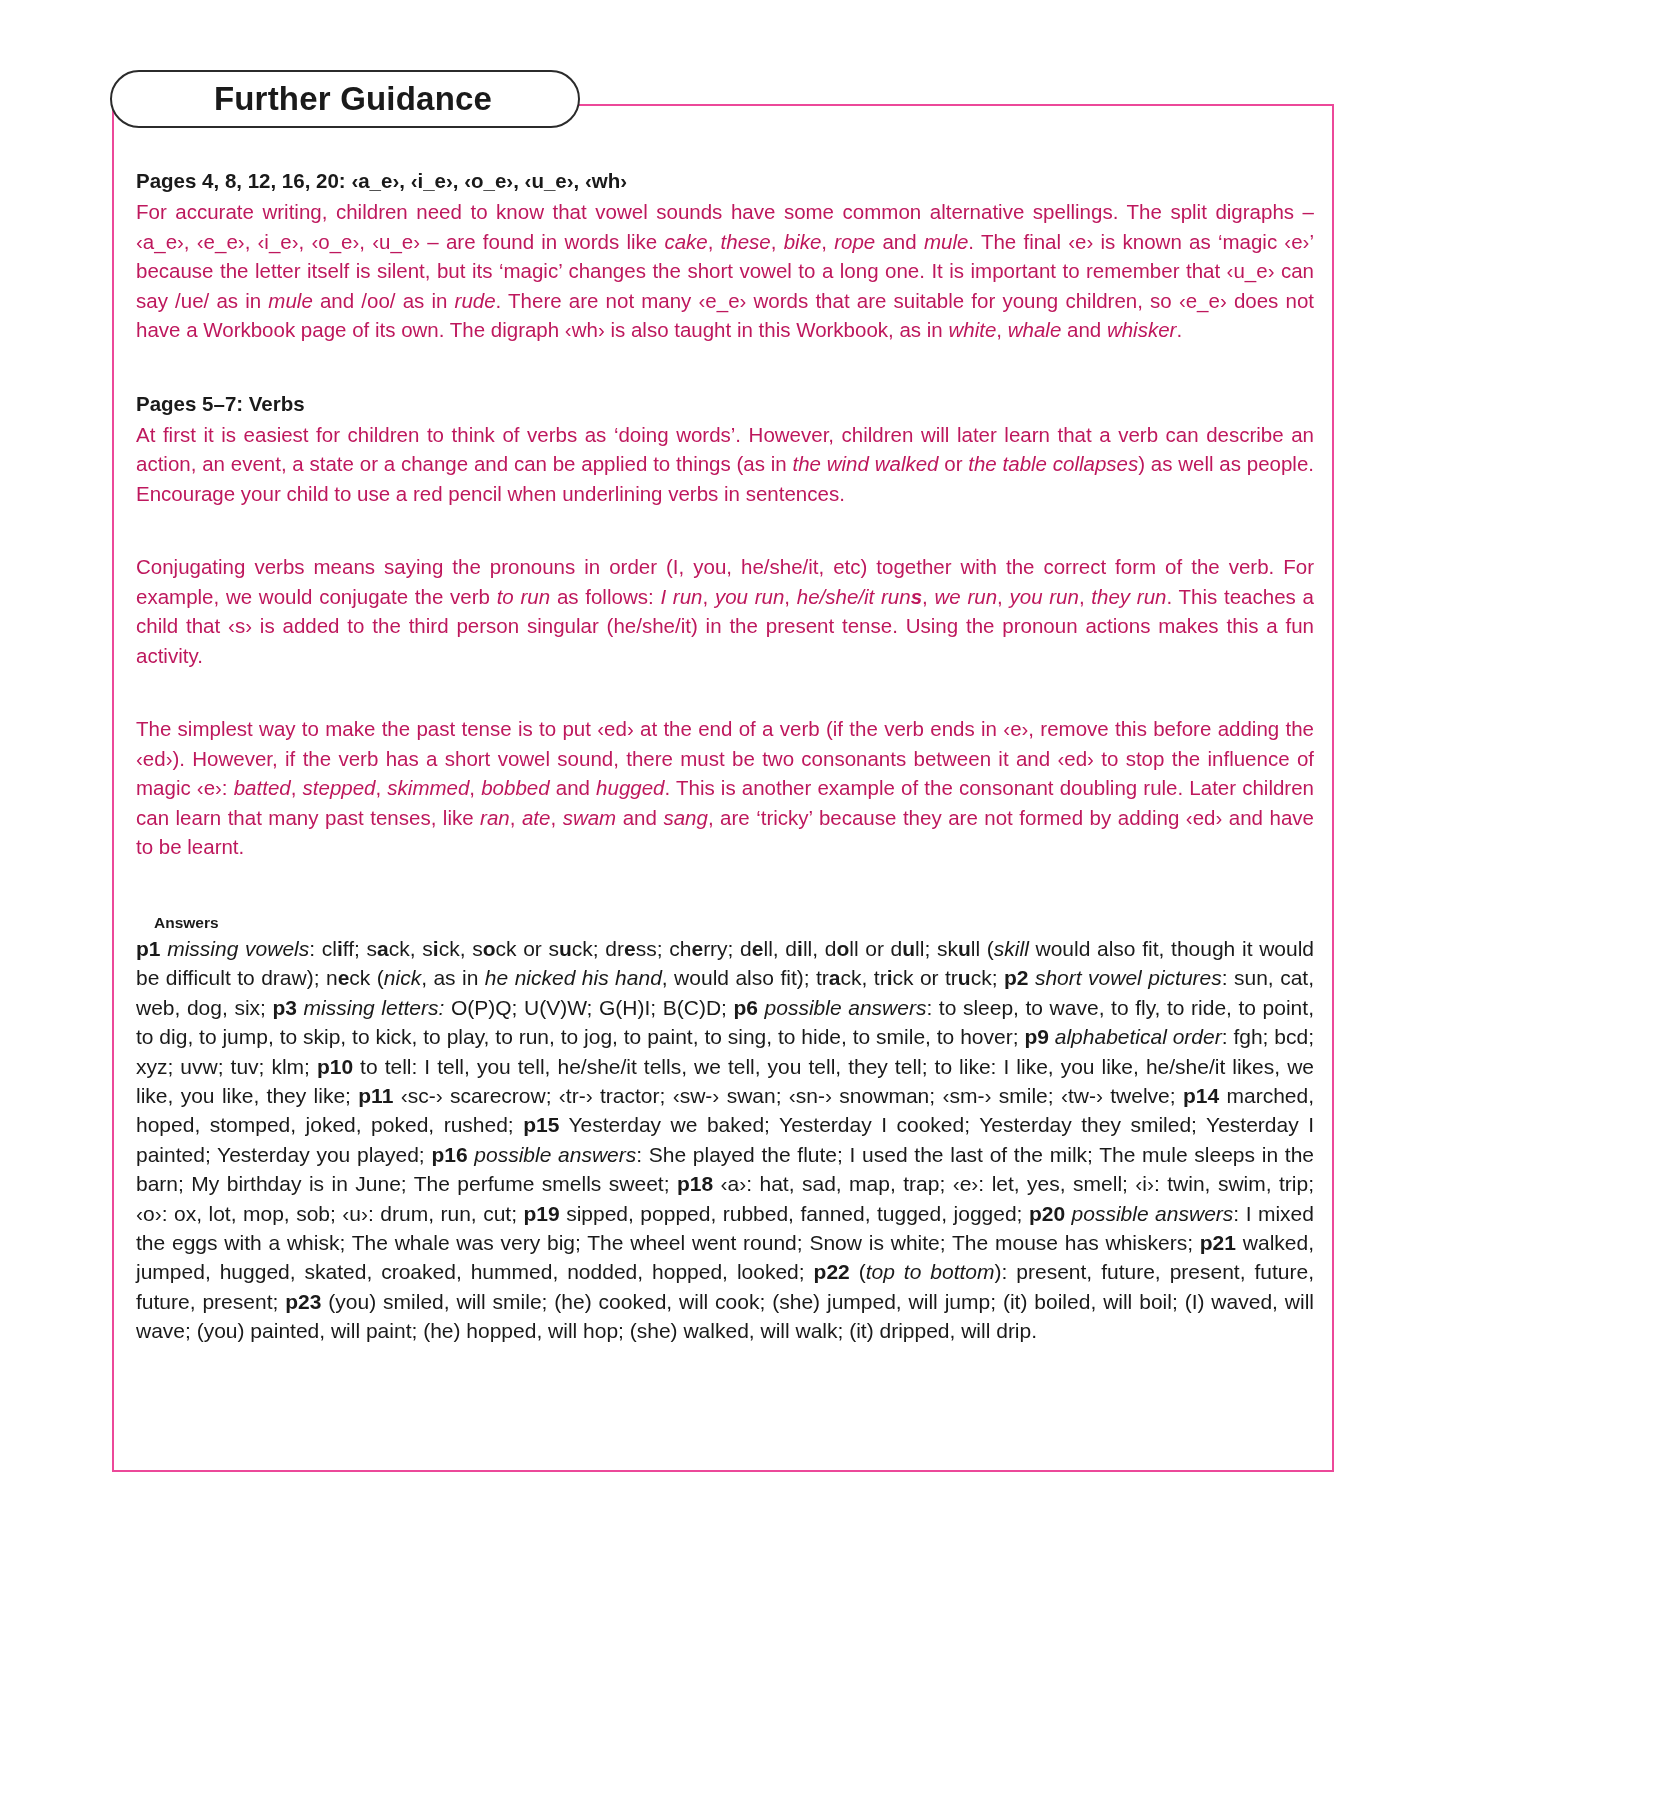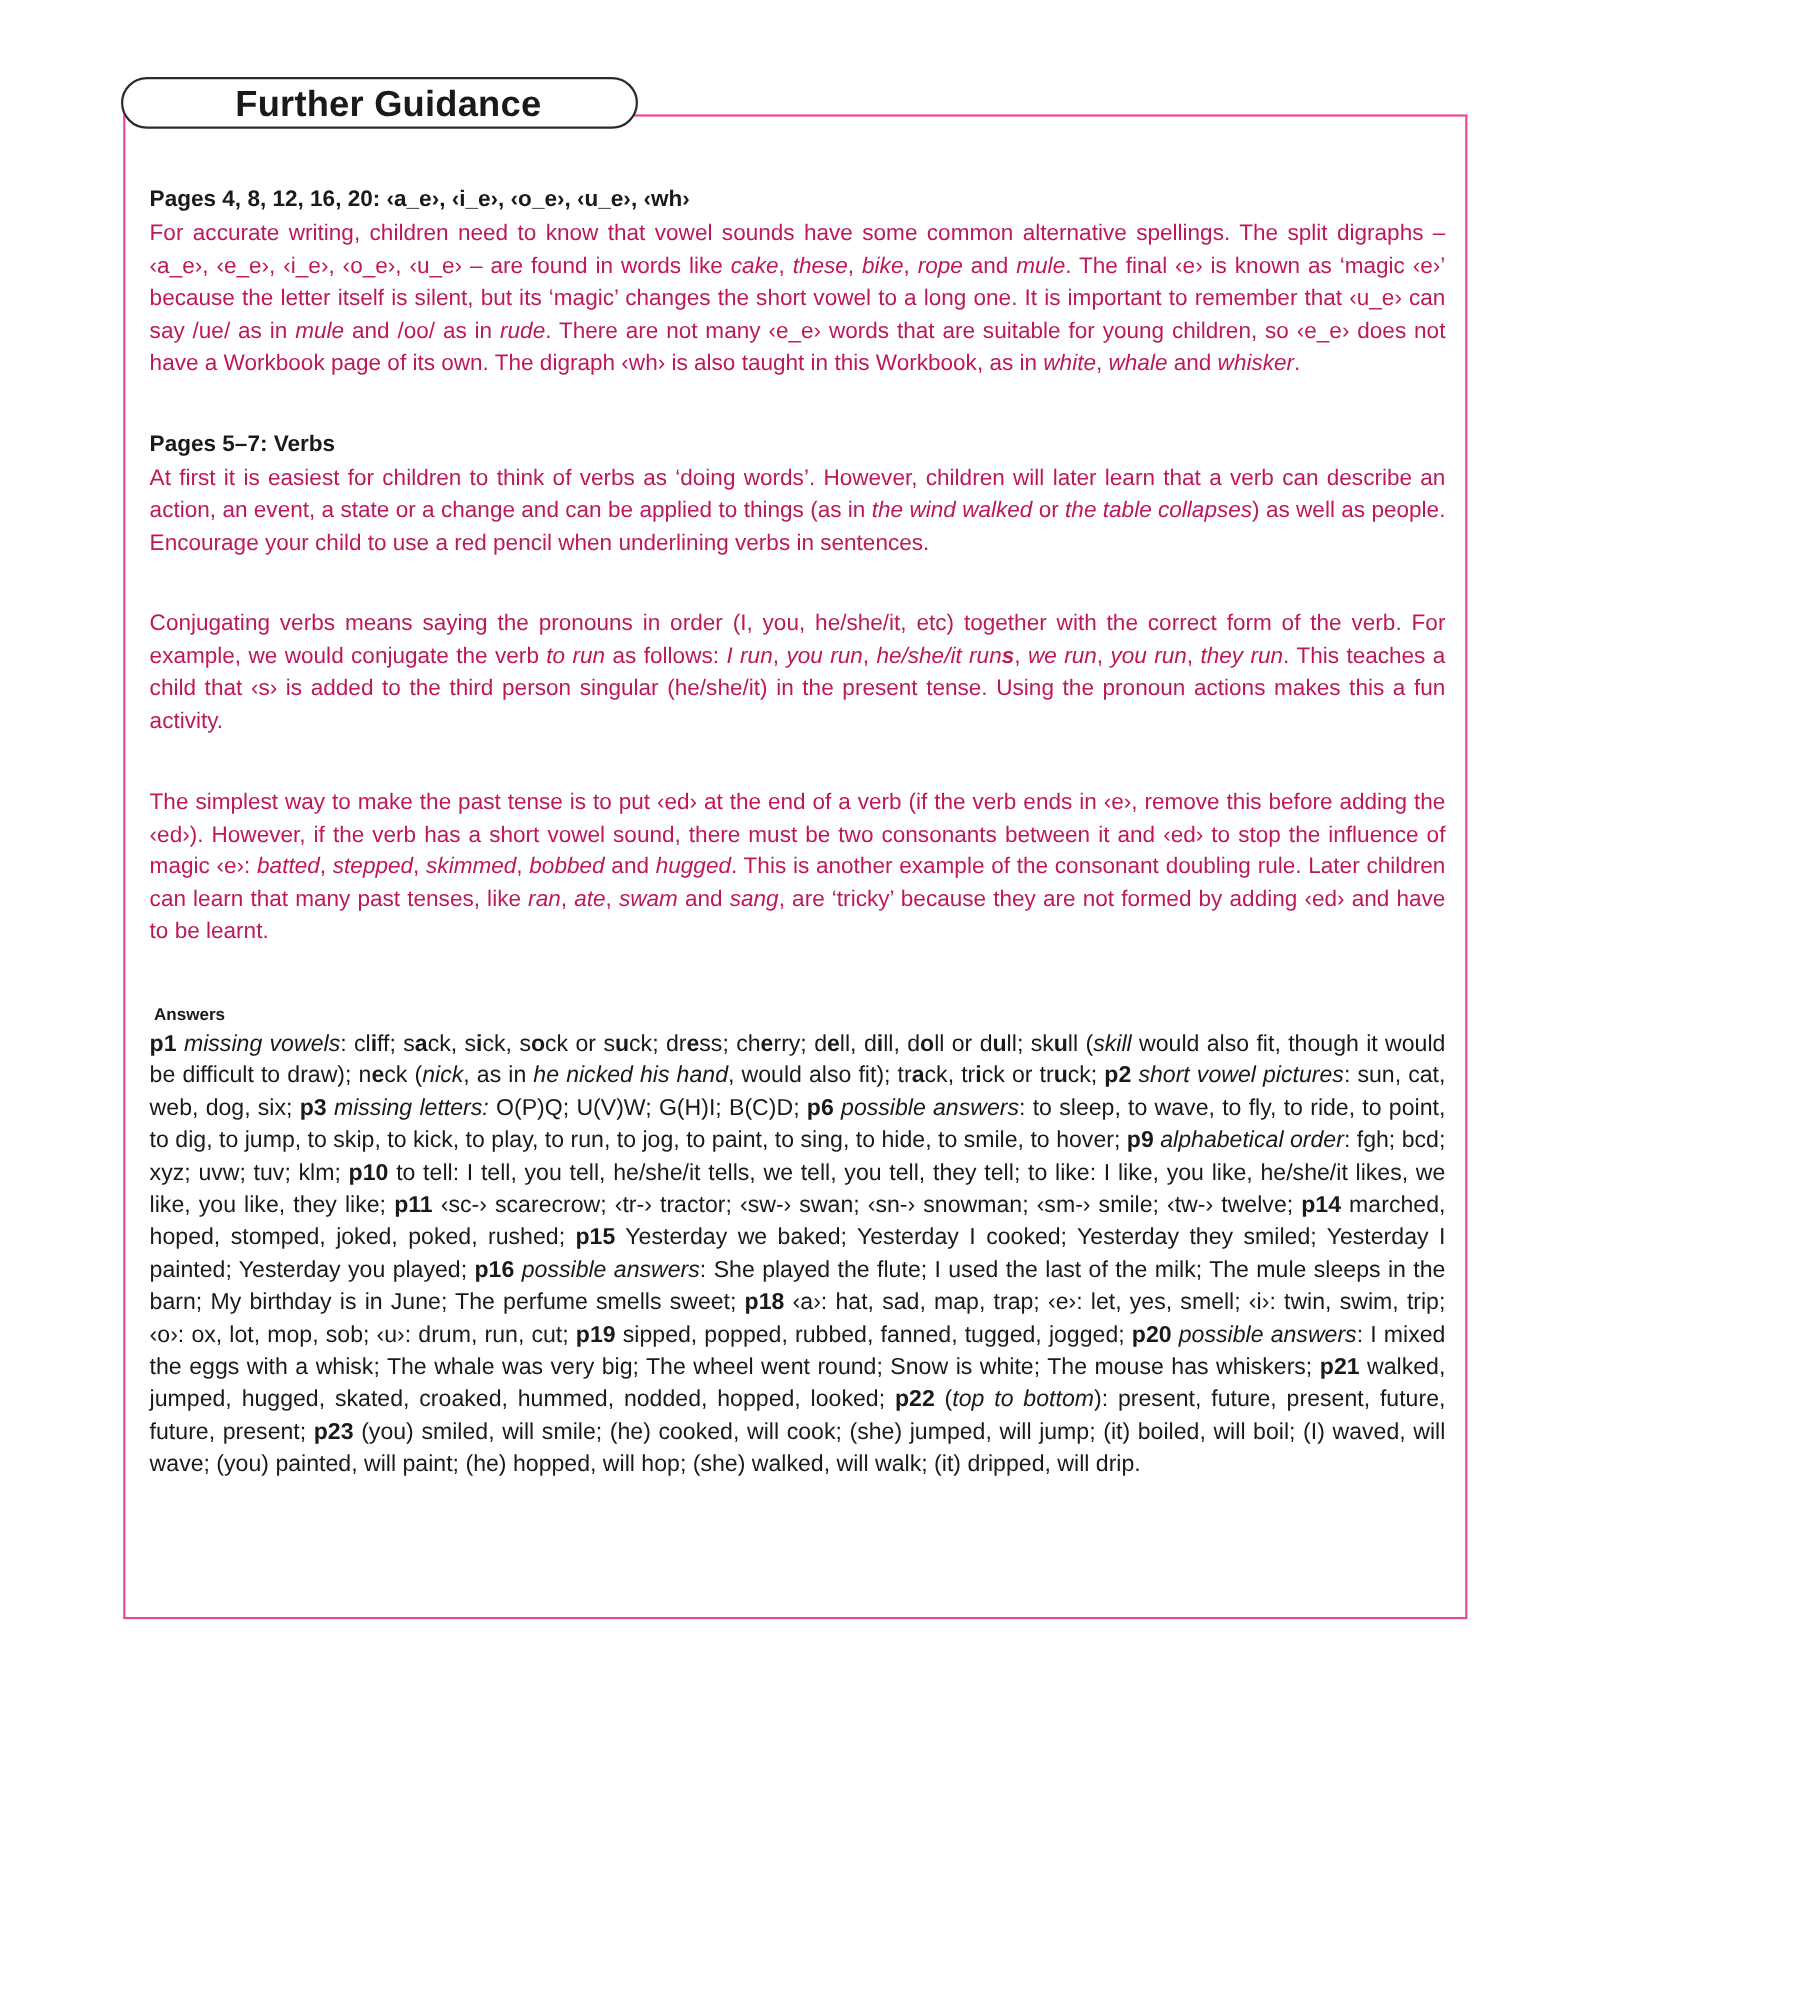--- a/index.html
+++ b/index.html
@@ -33,21 +33,21 @@
     box-sizing: border-box;
     background: #ffffff;
   }
 
   
   .title-tab {
     position: absolute;
     left: 110px;
     top: 70px;
     width: 470px;
-    height: 47px;
+    height: 58px;
     border: 2px solid #2b2b2b;
     border-radius: 34px;
     background: #ffffff;
     display: flex;
     align-items: center;
     justify-content: center;
     z-index: 5;
     box-sizing: border-box;
   }
   .title-tab .title-text {
@@ -102,21 +102,21 @@
   .sec-body i, .sec-heading i { font-style: italic; }
   .sec-body b { font-weight: bold; }
 
   
   .answers {
     margin-top: 52px;
   }
   .answers-heading {
     font-size: 15.5px;
     font-weight: bold;
-    margin: 0 0 2px 4px;
+    margin: 0 0 2px 18px;
     color: #1a1a1a;
   }
   .answers-body {
     font-size: 21px;
     line-height: 1.40;
     text-align: justify;
     margin: 0;
     color: #1a1a1a;
   }
   .answers-body b { font-weight: bold; }

